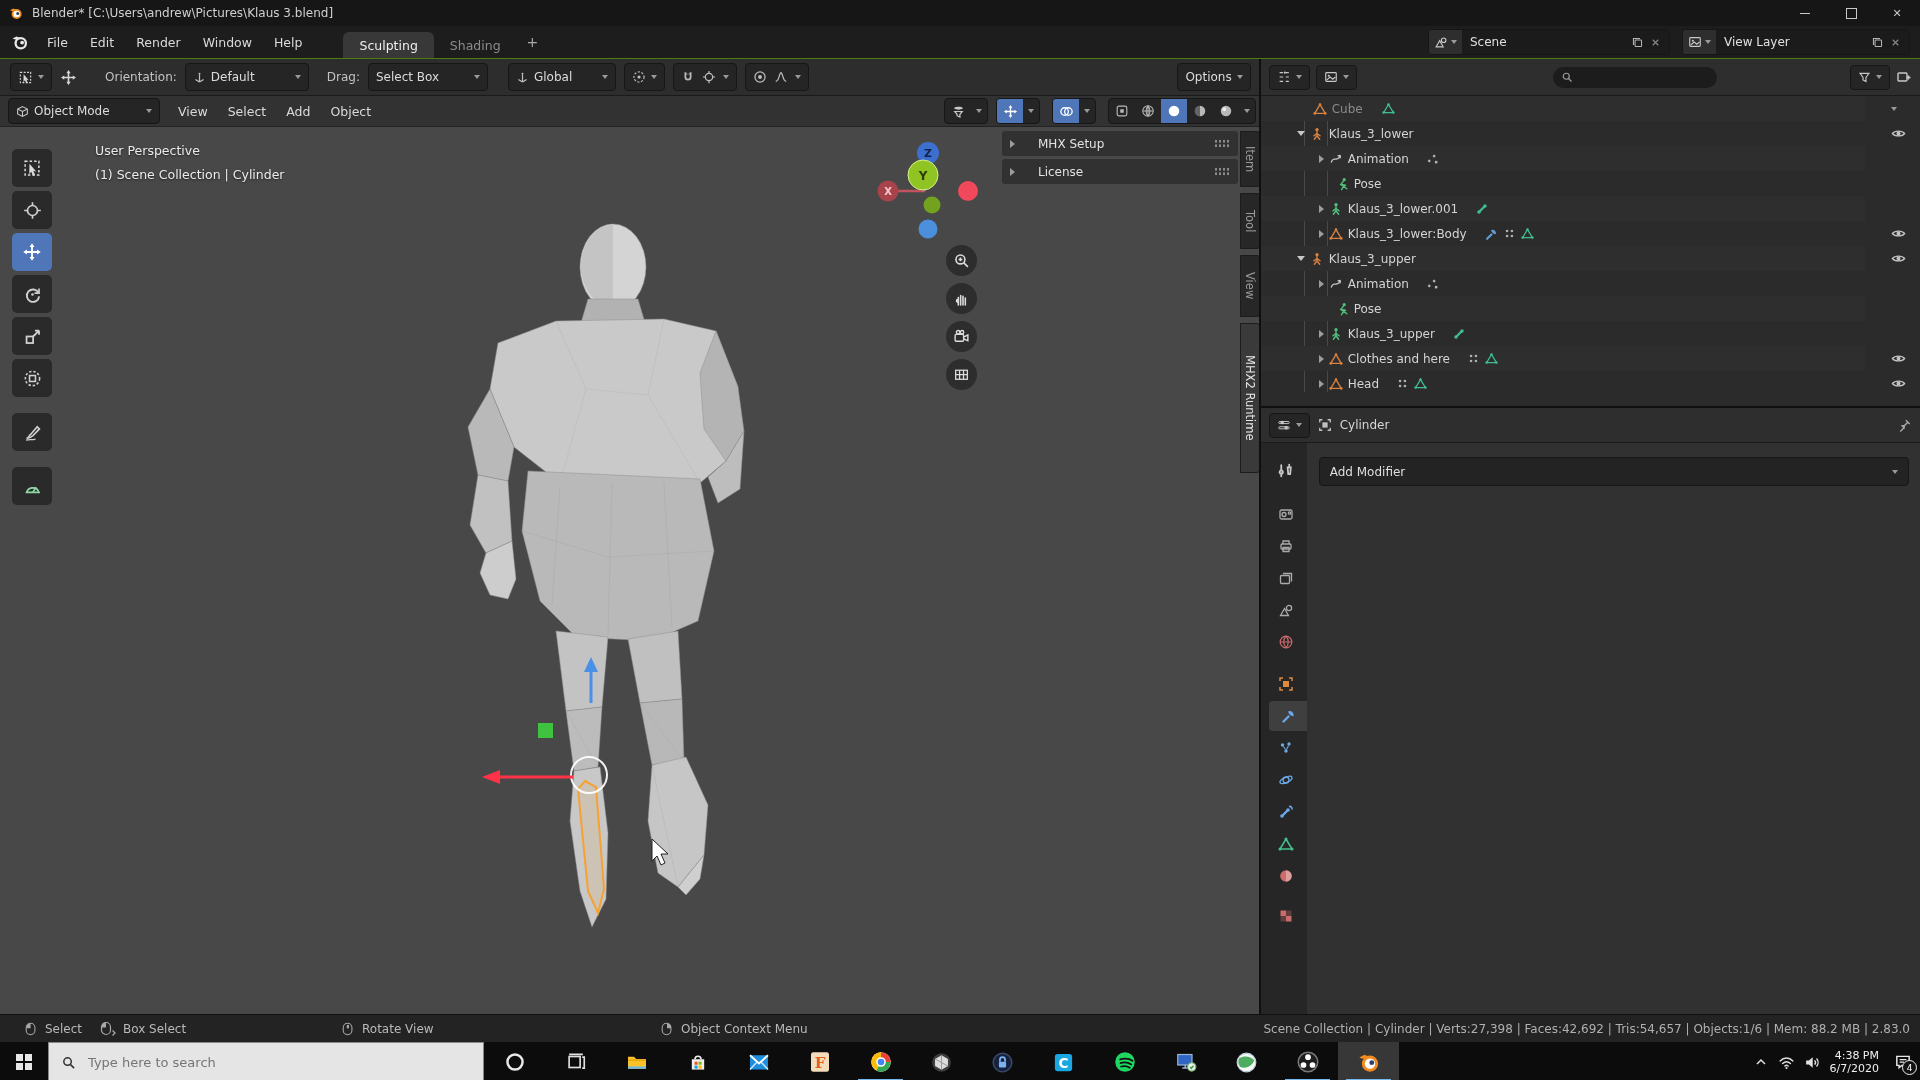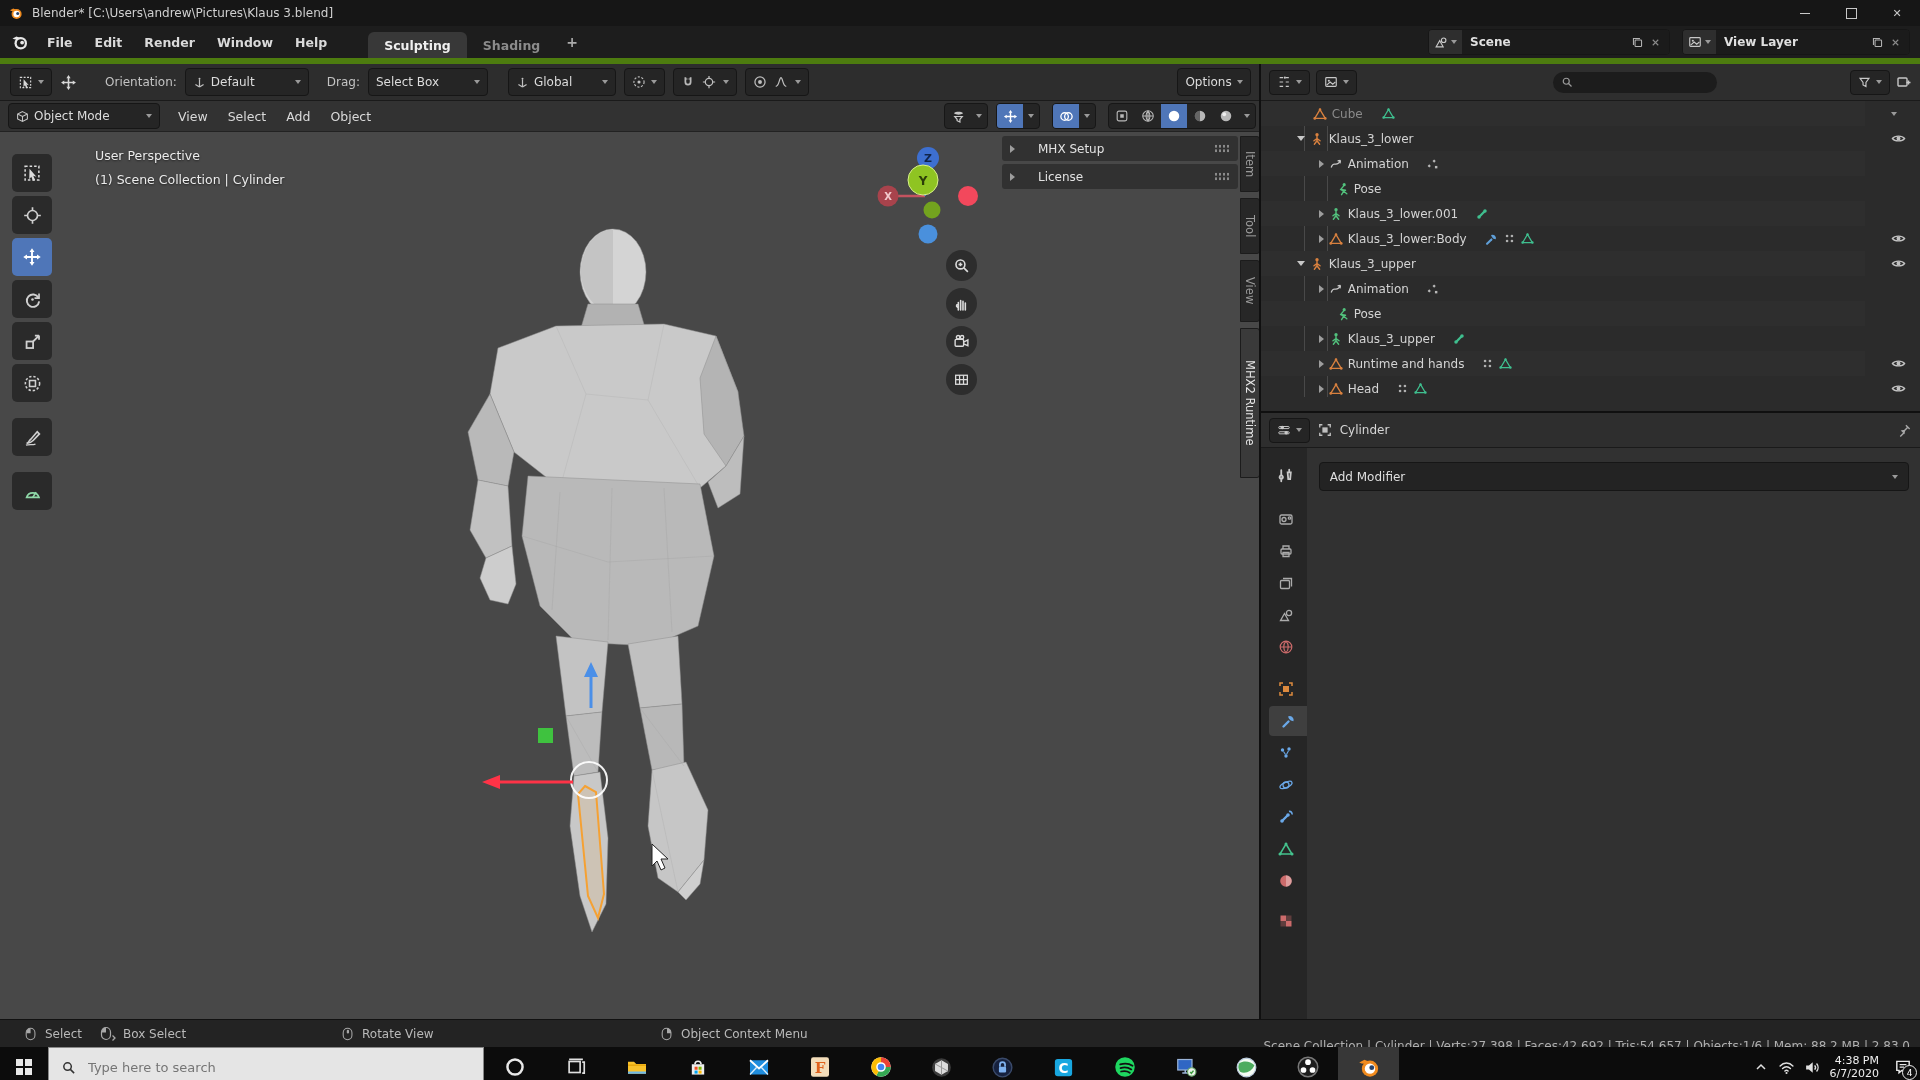--- a/index.html
+++ b/index.html
@@ -12,21 +12,21 @@
   
   .titlebar{height:26px;background:#161616;display:flex;align-items:center;padding-left:8px;}
   .titlebar .title{color:#d0d0d0;font-size:12px;margin-left:8px;}
   .winbtns{margin-left:auto;display:flex;height:26px;}
   .winbtn{width:46px;height:26px;display:flex;align-items:center;justify-content:center;color:#c8c8c8;font-size:11px;}
   .wb-min::before{content:"";width:10px;height:1px;background:#c8c8c8;display:block;}
   .wb-max::before{content:"";width:9px;height:9px;border:1px solid #c8c8c8;display:block;}
   .wb-close::before{content:"✕";}
 
   
-  .topbar{height:32px;background:#1d1d1d;display:flex;align-items:center;border-bottom:6px solid #4d7c0f;font-weight:bold;}
+  .topbar{height:32px;background:#1d1d1d;display:flex;align-items:center;border-bottom:1px solid #4d7c0f;}
   .menuitem{padding:0 11px;height:32px;display:flex;align-items:center;color:#dadada;font-size:12.5px;}
   .wstab{height:26px;margin-top:6px;padding:0 16px;display:flex;align-items:center;border-radius:6px 6px 0 0;font-size:12.5px;}
   .wstab.on{background:#383838;color:#efefef;}
   .wstab.off{color:#8b8b8b;}
   .wsplus{color:#aaa;padding:0 10px;font-size:14px;}
   .idselector{height:24px;background:#252525;border:1px solid #161616;border-radius:4px;display:flex;align-items:center;overflow:hidden;}
   .idselector .chip{background:#2e2e2e;height:100%;display:flex;align-items:center;padding:0 5px;gap:3px;}
   .idselector .name{background:#1b1b1b;height:100%;display:flex;align-items:center;padding:0 8px;flex:1;gap:6px;}
   .idselector .name .txt{flex:1;color:#e0e0e0;}
 
@@ -87,21 +87,21 @@
   .ptabs{width:46px;background:#262626;position:relative;}
   .ptab{position:absolute;left:8px;width:34px;height:30px;display:flex;align-items:center;justify-content:center;border-radius:4px 0 0 4px;}
   .ptab.on{background:#3f3f3f;width:38px;}
   .pcontent{flex:1;background:#313131;position:relative;}
   .addmod{position:absolute;left:12px;top:14px;width:590px;height:29px;background:#232323;border:1px solid #161616;border-radius:4px;display:flex;align-items:center;padding:0 10px;color:#dfdfdf;box-sizing:border-box;}
   .addmod .cv{margin-left:auto;}
 
   
   .statusbar{height:27px;background:#232323;border-top:1px solid #111;position:relative;color:#b9b9b9;}
   .hint{position:absolute;top:0;height:27px;display:flex;align-items:center;gap:7px;}
-  .stats{position:absolute;right:10px;top:12px;height:27px;display:flex;align-items:center;color:#b0b0b0;}
+  .stats{position:absolute;right:10px;top:0;height:27px;display:flex;align-items:center;color:#b0b0b0;}
 
   
   .taskbar{height:40px;background:#0c0c0c;display:flex;align-items:stretch;position:relative;}
   .startbtn{width:48px;display:flex;align-items:center;justify-content:center;}
   .winlogo{display:grid;grid-template-columns:7px 7px;grid-template-rows:7px 7px;gap:1.5px;}
   .winlogo span{background:#e8e8e8;}
   .tsearch{width:436px;background:#e5e5e5;border:1px solid #888;display:flex;align-items:center;gap:10px;padding:0 12px;box-sizing:border-box;}
   .tsearch input{border:0;background:transparent;outline:none;font-size:13px;color:#222;width:330px;font-family:"DejaVu Sans",sans-serif;}
   .tbicon{width:61px;display:flex;align-items:center;justify-content:center;position:relative;}
   .tbicon.running::after{content:"";position:absolute;bottom:0;left:8px;right:8px;height:3px;background:#76b9ed;}
@@ -867,21 +867,21 @@
           <span class="olabel">Klaus_3_upper</span>
           <svg class="ic" width="14" height="14" viewBox="0 0 16 16" color="#3fbf8f" style="margin-left:12px">
               <use href="#i-bone"></use>
             </svg>
         </div>
         <div class="orow" style="top:250px;padding-left:58px">
           <span class="tri-r"></span>
           <svg class="ic" width="14" height="14" viewBox="0 0 16 16" color="#d9813f">
               <use href="#i-mesh"></use>
             </svg>
-          <span class="olabel">Runtime and hands</span>
+          <span class="olabel">Clothes and here</span>
           <svg class="ic" width="13" height="13" viewBox="0 0 16 16" color="#b0b0b0" style="margin-left:12px">
               <use href="#i-mod"></use>
             </svg>
           <svg class="ic" width="13" height="13" viewBox="0 0 16 16" color="#3fbf8f">
               <use href="#i-mesh"></use>
             </svg>
           <svg class="oright ic" width="15" height="15" viewBox="0 0 16 16" color="#c2c2c2">
               <use href="#i-eye"></use>
             </svg>
         </div>

